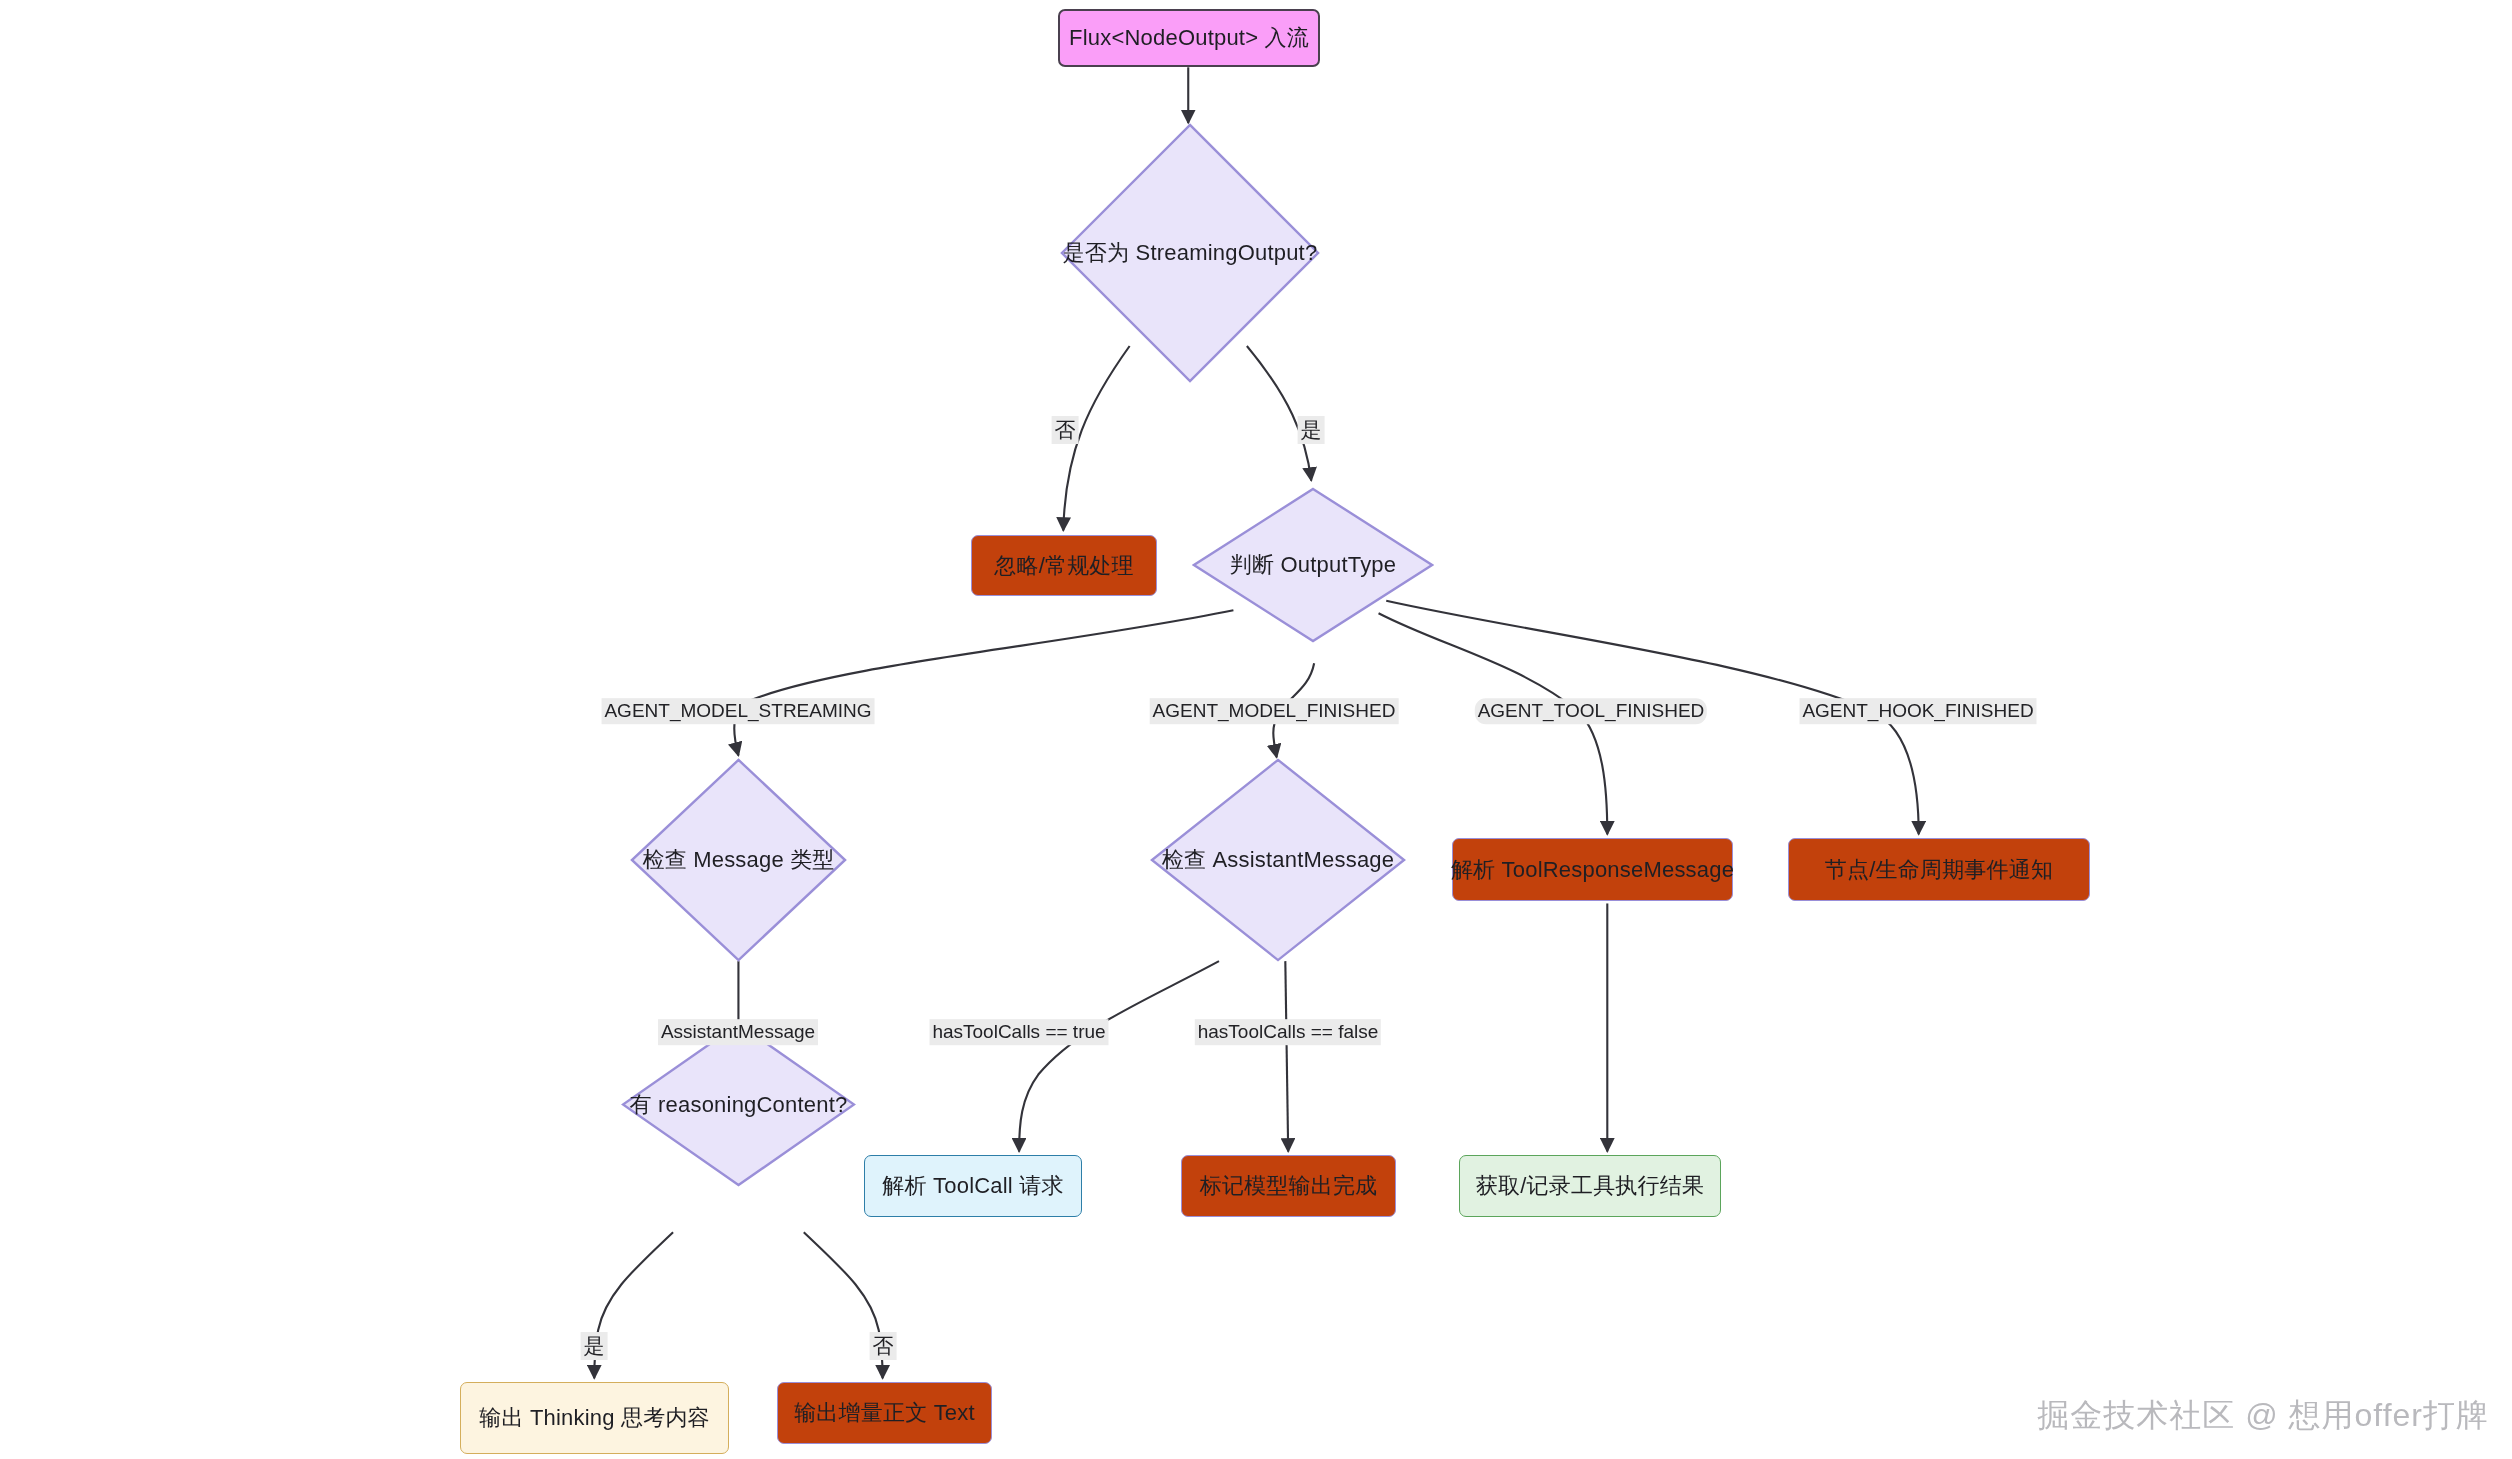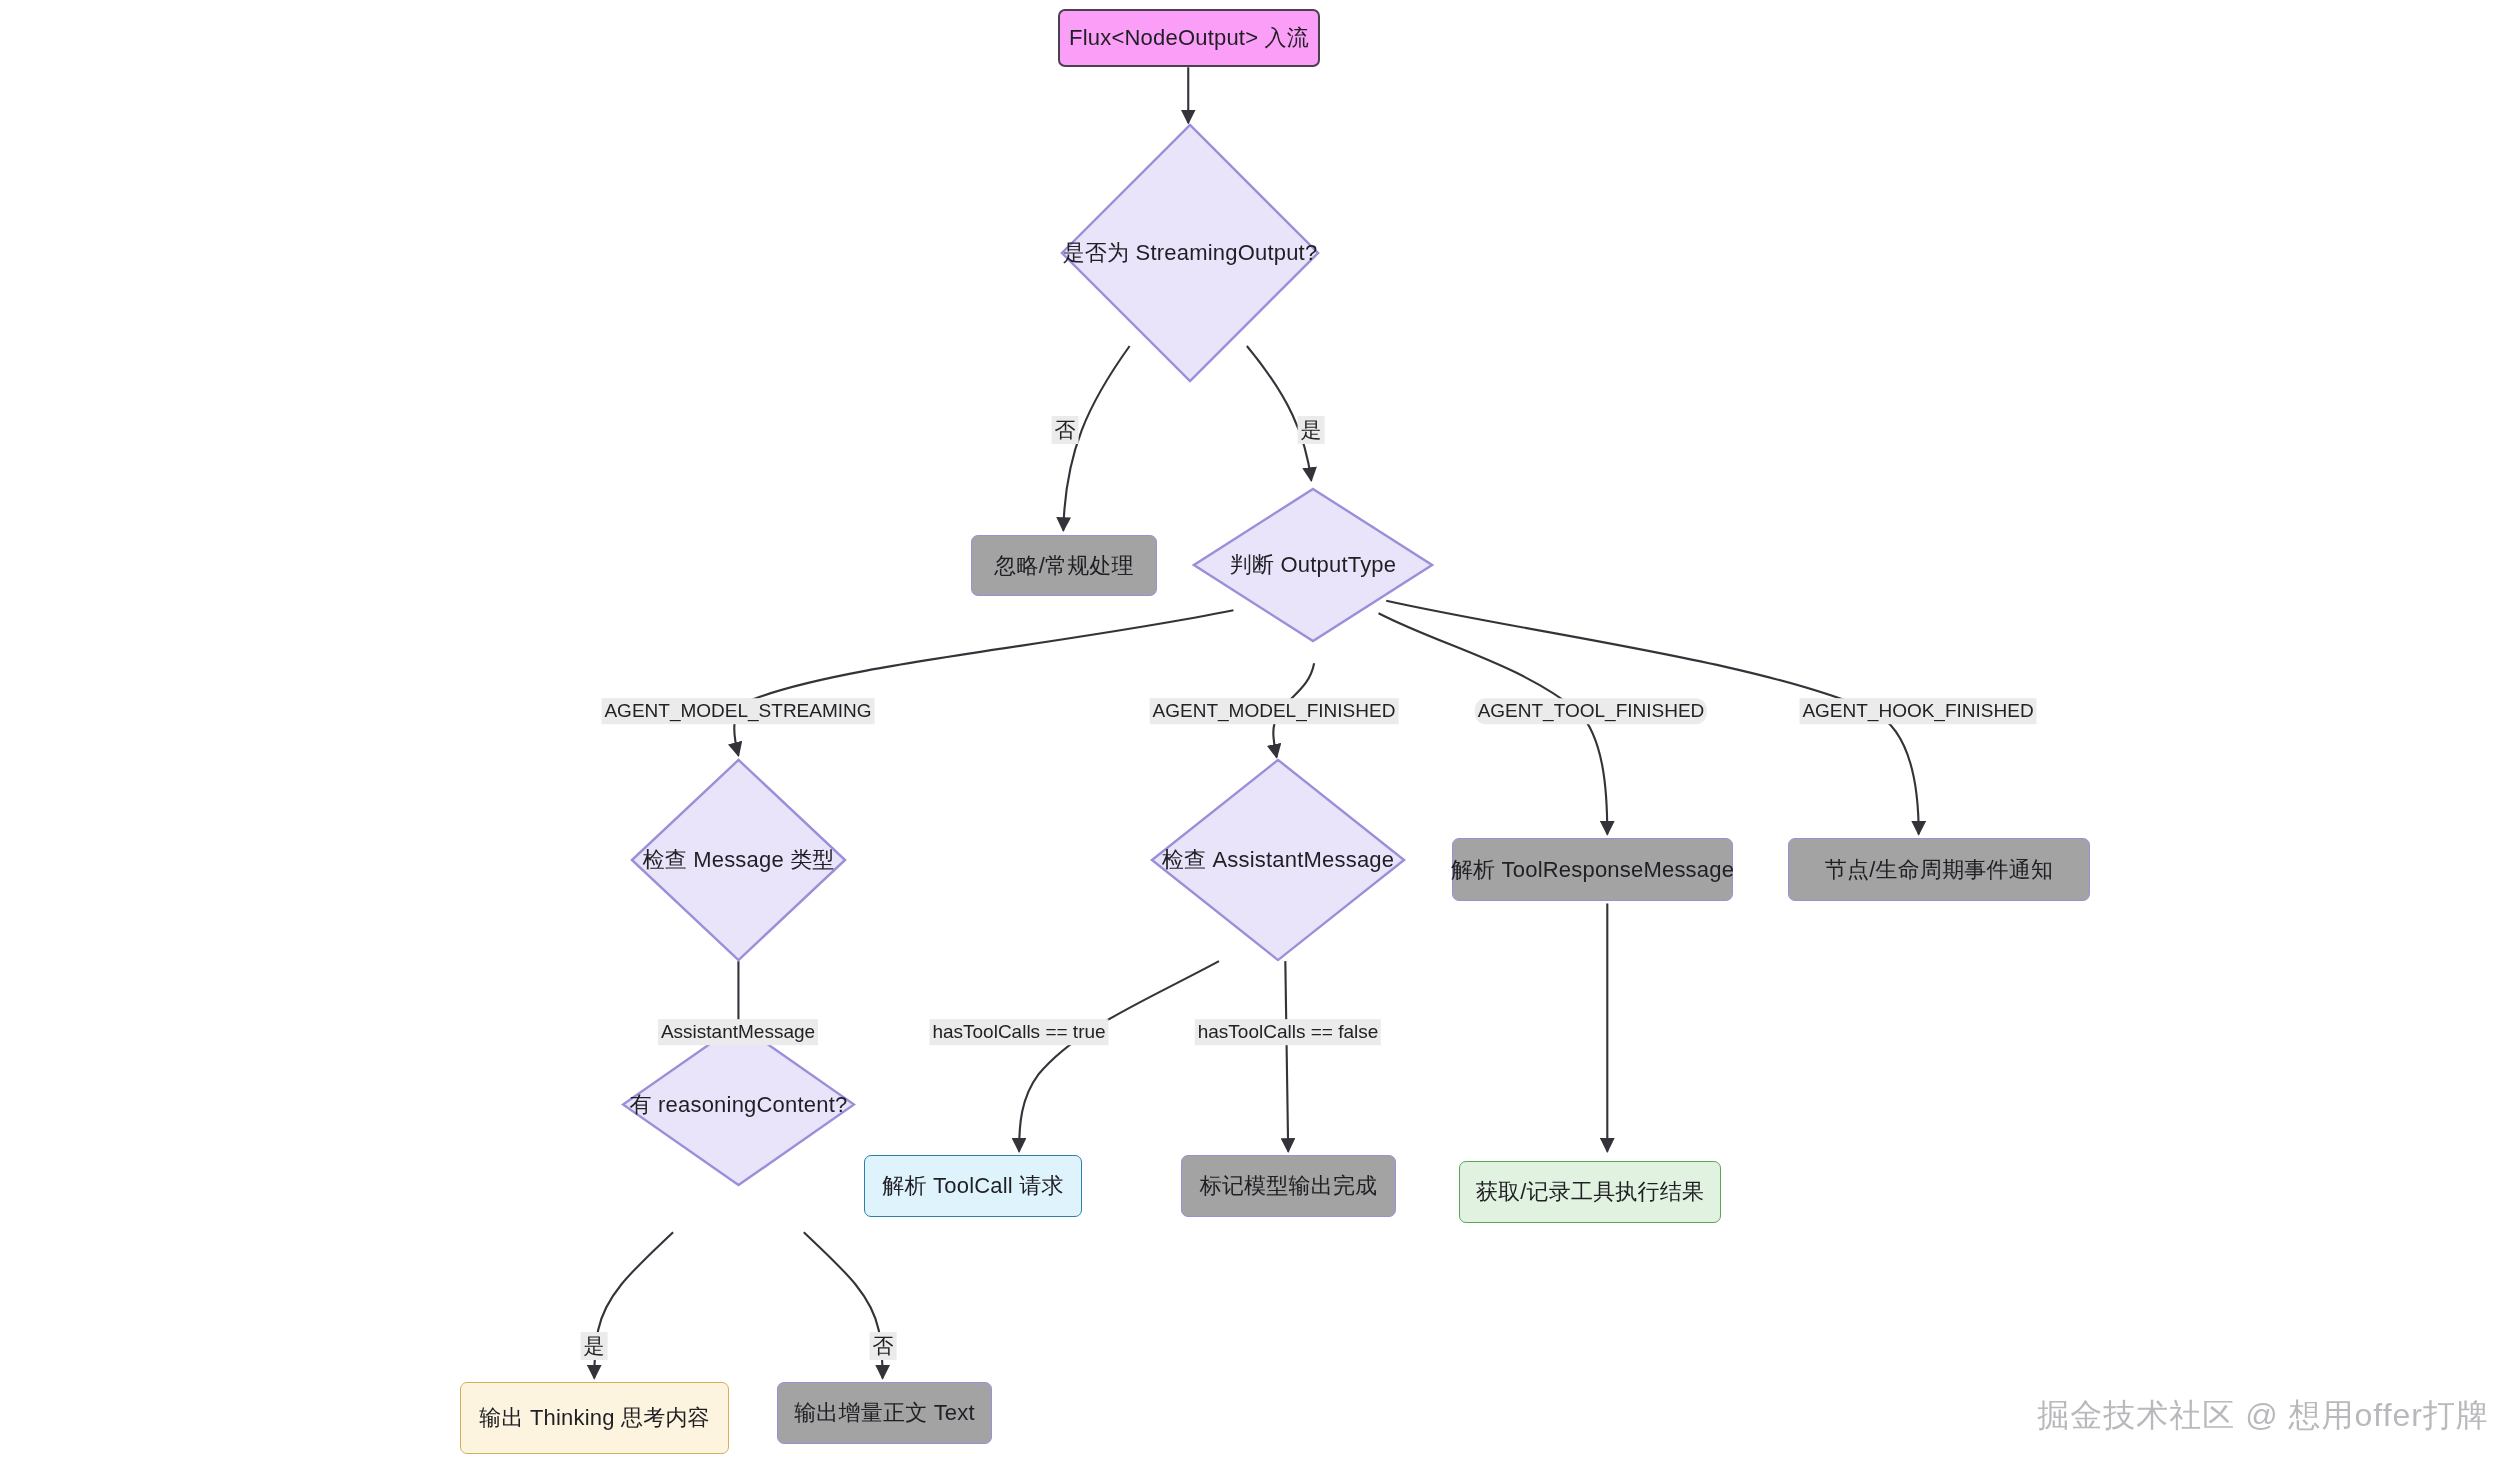--- a/index.html
+++ b/index.html
@@ -43,31 +43,30 @@
     border-radius: 7px;
     border-style: solid;
     border-width: 1.9px;
   }
   .rect.start {
     background: #fa9ef8;
     border-color: #4a404f;
     border-width: 2.9px;
   }
   .rect.lav {
-    background: #a3a3a3;
+    background: #c2410c;
     border-color: #9a8fd8;
   }
   .rect.cyan {
     background: #dff3fc;
     border-color: #2d7ea8;
   }
   .rect.green {
     background: #e1f2e1;
     border-color: #5ba55b;
-    margin-top: 6px;
   }
   .rect.amber {
     background: #fdf4e0;
     border-color: #d4ae5c;
   }
   
   .diamond {
     background: transparent;
     border: 0;
   }

